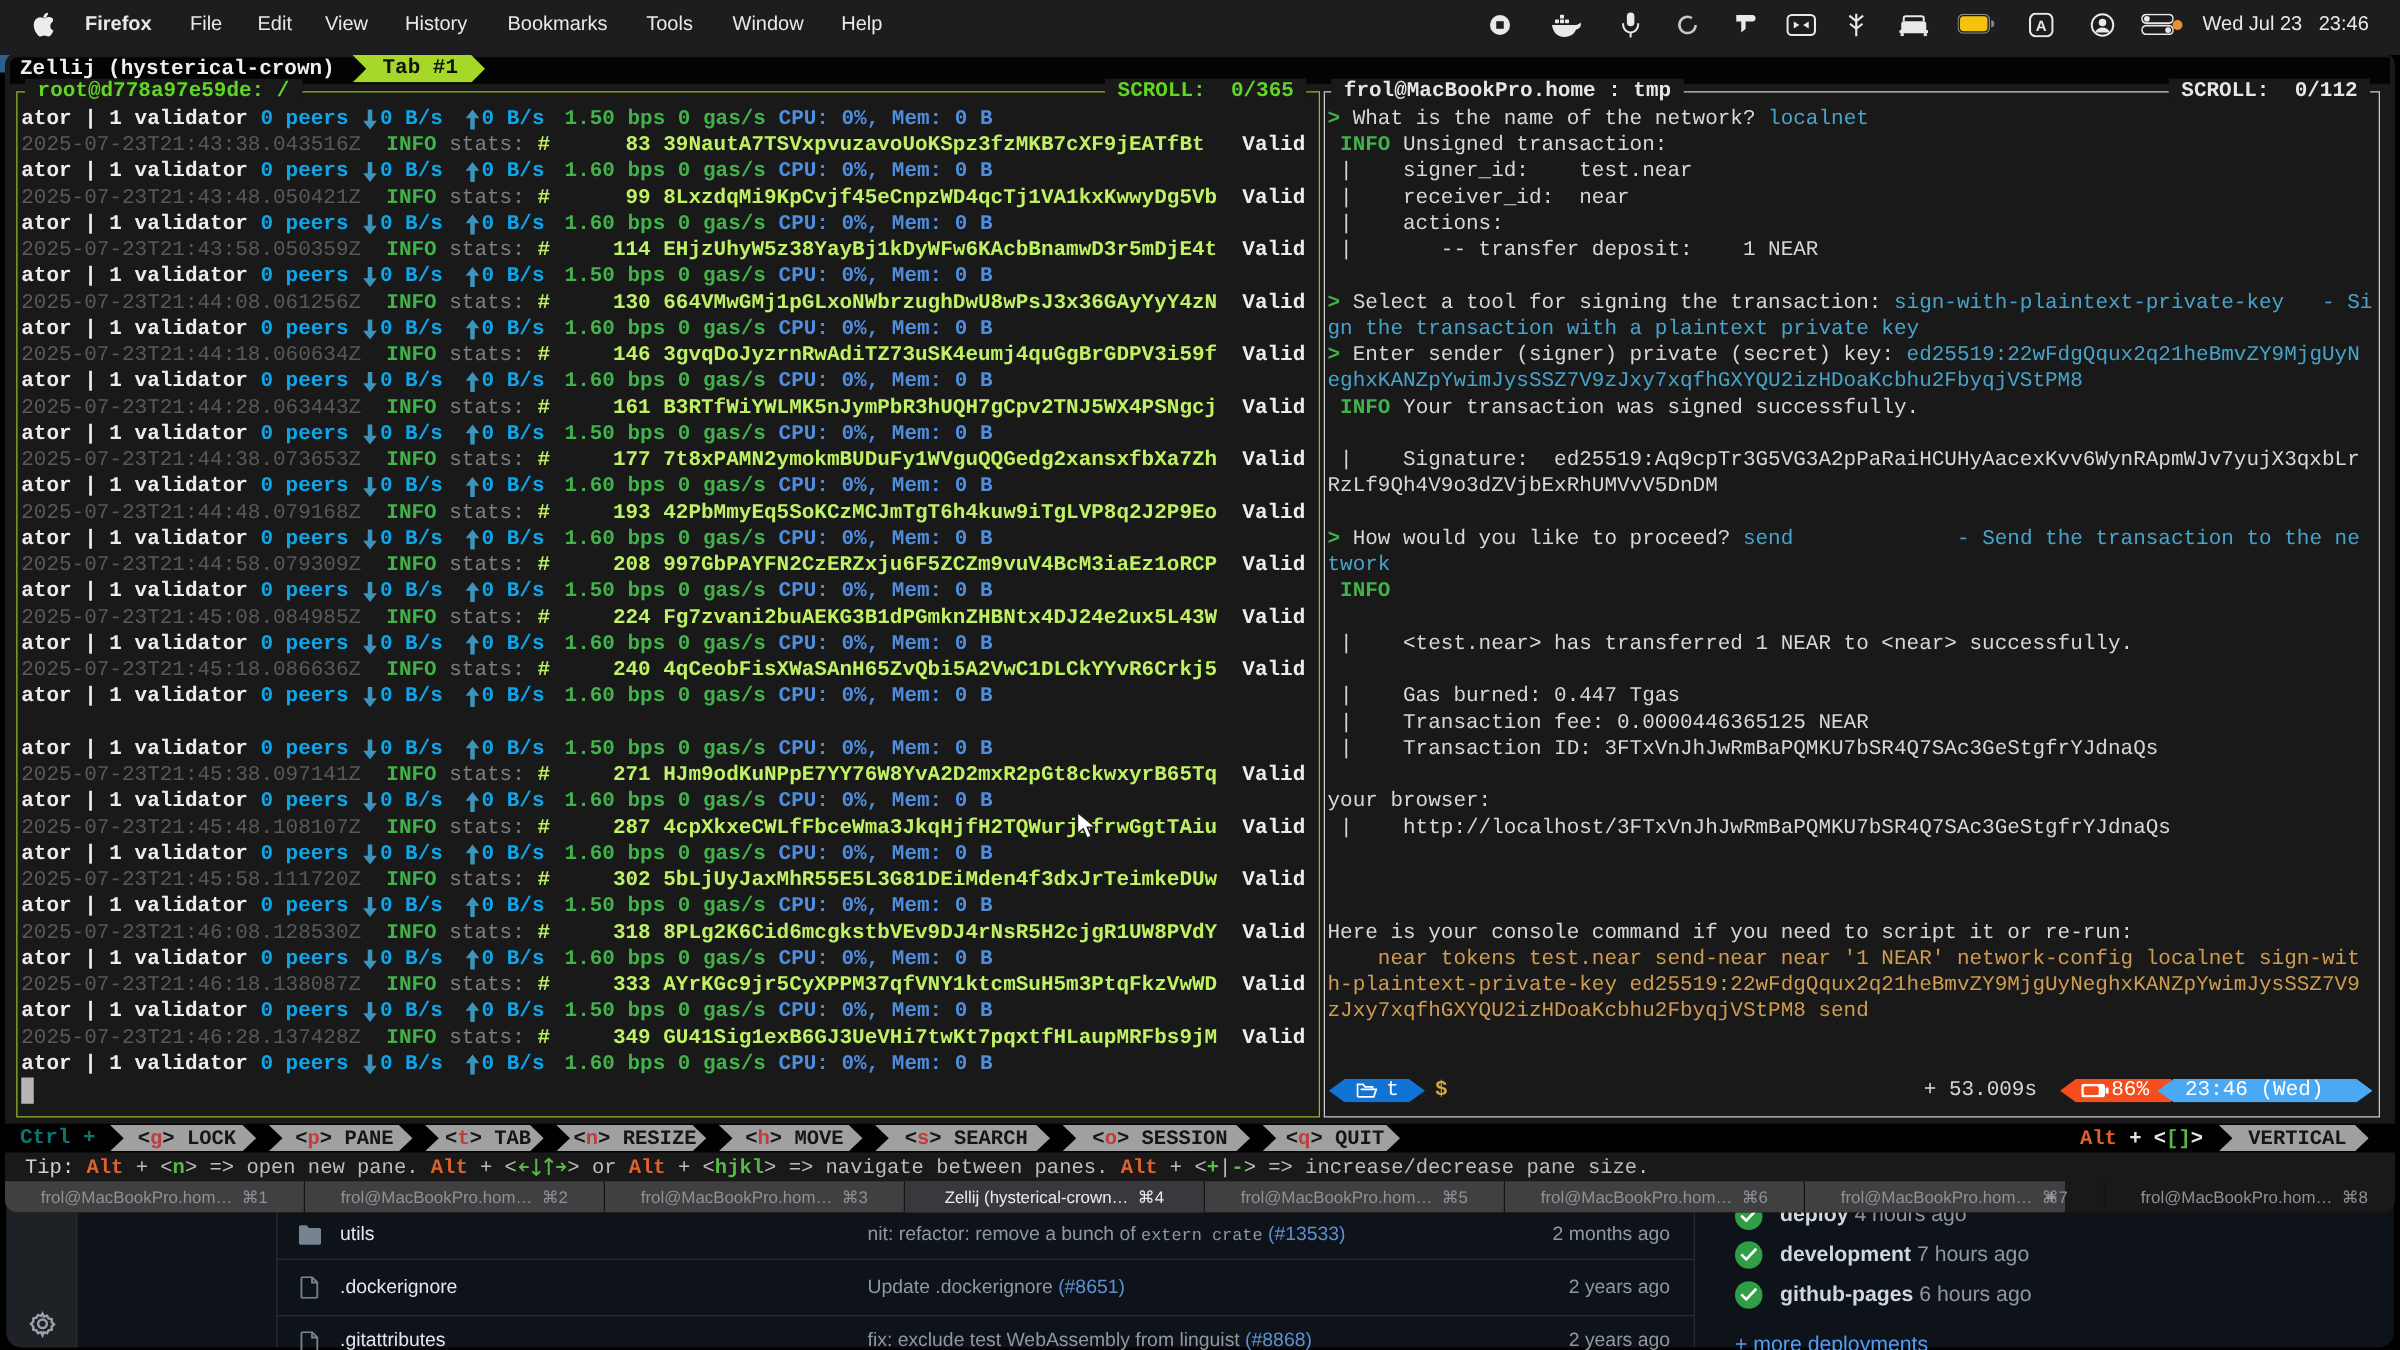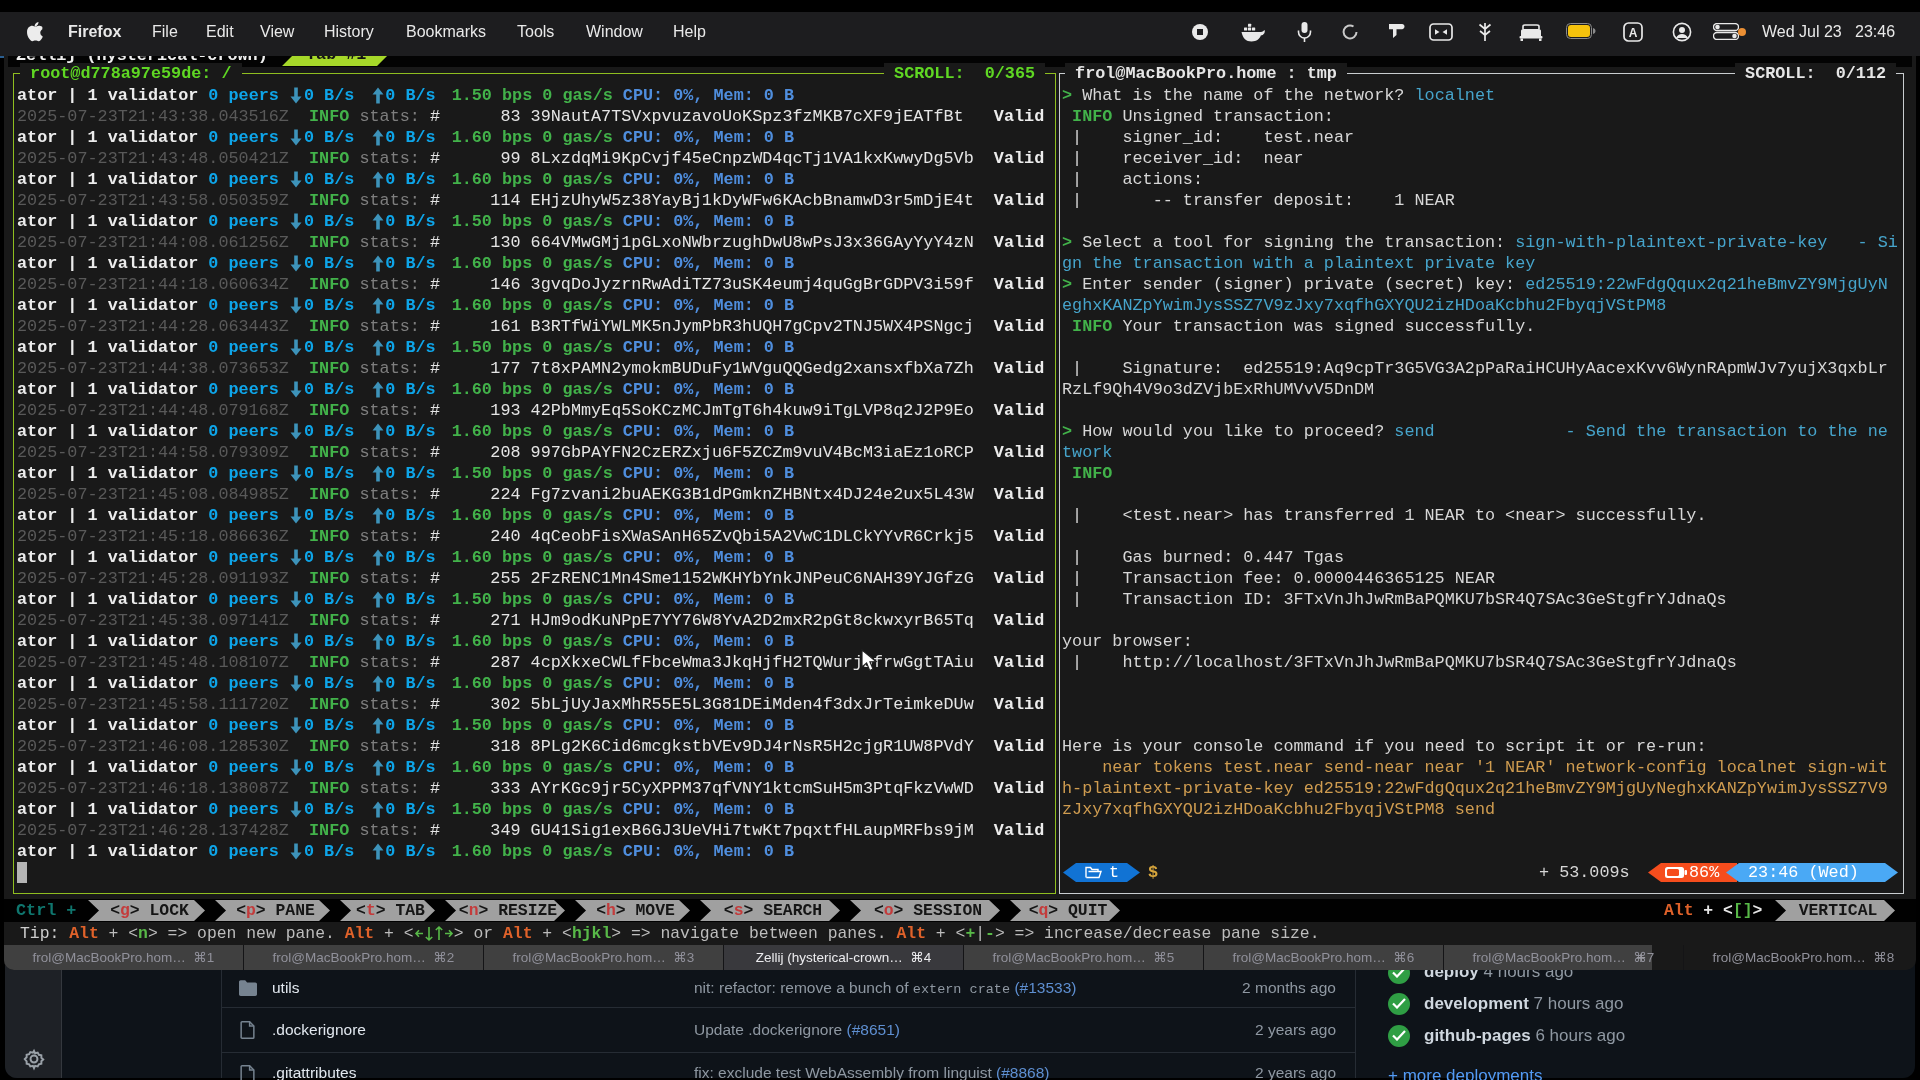--- a/index.html
+++ b/index.html
@@ -6,32 +6,32 @@
 .mono { font-family:"Liberation Mono",monospace; }
 .ln { position:absolute; font:16.8px/21px "Liberation Mono",monospace; white-space:pre; letter-spacing:0; }
 .w  { color:#ececec; font-weight:700; }
 .rw { color:#d7d7d7; }
 .gy { color:#595959; }
 .gy2{ color:#7e7e7e; }
 .gn { color:#42b24a; font-weight:700; }
 .tl { color:#0ea5e9; font-weight:700; }
 .tr { color:#46a4cb; }
 .bl { color:#4f8ede; font-weight:700; }
-.am { color:#e5e5e5; font-weight:400; }
+.am { color:#bef264; font-weight:700; }
 .am2{ color:#cf9c50; }
 .arr{ width:14px; height:21px; vertical-align:top; }
 .ab { display:inline-block; width:15px; height:21px; overflow:visible; }
 .ab2{ display:inline-block; width:31px; height:21px; text-align:right; }
 .gp { display:inline-block; width:16px; }
 
 #ffwin { position:absolute; left:5px; top:860px; width:1910px; height:218px;
   background:#0e1319; border-radius:0 0 12px 12px; }
 #term { position:absolute; left:4px; top:42px; width:1912px; height:928px;
   background:#191919; border-radius:10px; overflow:hidden; }
-#menubar { position:absolute; left:0; top:12px; width:1920px; height:44px; background:#1d1d1f;
+#menubar { position:absolute; left:0; top:0; width:1920px; height:44px; background:#1d1d1f;
   color:#ececec; }
 .mi { position:absolute; top:0; height:40px; line-height:40px; font-size:16px; color:#e9e9e9; }
 #ztab { position:absolute; left:4px; top:4px; width:1904px; height:21px; background:#030303; border-radius:6px 0 0 0; }
 .pane { position:absolute; border:1.5px solid; }
 .ptitle { position:absolute; font:700 16.8px/21px "Liberation Mono",monospace; white-space:pre;
   background:#191919; }
 #statusrow { position:absolute; left:0; top:857px; width:1912px; height:23px; background:#010101; }
 .rib { position:absolute; top:1px; height:21px; background:#a0a0a0; color:#151515;
   font:700 16.4px/21px "Liberation Mono",monospace; text-align:center;
   clip-path:polygon(0 0, calc(100% - 11px) 0, 100% 50%, calc(100% - 11px) 100%, 0 100%, 11px 50%); }
@@ -252,21 +252,20 @@
           <path d="M5.2 2.5h3.6v9h3.7L7 18.5l-5.5-7h3.7z" fill="#3d93ba"></path>
         </svg></span><span class="tl">0 B/s</span><span class="ab2"><svg class="arr" viewBox="0 0 14 21">
           <path d="M5.2 18.5h3.6v-9h3.7L7 2.5l-5.5 7h3.7z" fill="#3d93ba"></path>
         </svg></span><span class="tl">0 B/s</span><span class="gp"></span><span class="gn">1.60 bps 0 gas/s</span><span class="bl"> CPU: 0%, Mem: 0 B</span></div>
 <div class="ln" style="left:17px;top:526px"><span class="gy">2025-07-23T21:45:18.086636Z</span><span class="gn">  INFO</span><span class="gy2"> stats:</span><span class="am"> #     240 4qCeobFisXWaSAnH65ZvQbi5A2VwC1DLCkYYvR6Crkj5</span><span class="w">  Valid</span></div>
 <div class="ln" style="left:17px;top:547px"><span class="w">ator | 1 validator </span><span class="tl">0 peers </span><span class="ab"><svg class="arr" viewBox="0 0 14 21">
           <path d="M5.2 2.5h3.6v9h3.7L7 18.5l-5.5-7h3.7z" fill="#3d93ba"></path>
         </svg></span><span class="tl">0 B/s</span><span class="ab2"><svg class="arr" viewBox="0 0 14 21">
           <path d="M5.2 18.5h3.6v-9h3.7L7 2.5l-5.5 7h3.7z" fill="#3d93ba"></path>
         </svg></span><span class="tl">0 B/s</span><span class="gp"></span><span class="gn">1.60 bps 0 gas/s</span><span class="bl"> CPU: 0%, Mem: 0 B</span></div>
-<div class="ln" style="left:17px;top:568px"><span class="gy">2025-07-23T21:45:28.091193Z</span><span class="gn">  INFO</span><span class="gy2"> stats:</span><span class="am"> #     255 2FzRENC1Mn4Sme1152WKHYbYnkJNPeuC6NAH39YJGfzG</span><span class="w">  Valid</span></div>
 <div class="ln" style="left:17px;top:589px"><span class="w">ator | 1 validator </span><span class="tl">0 peers </span><span class="ab"><svg class="arr" viewBox="0 0 14 21">
           <path d="M5.2 2.5h3.6v9h3.7L7 18.5l-5.5-7h3.7z" fill="#3d93ba"></path>
         </svg></span><span class="tl">0 B/s</span><span class="ab2"><svg class="arr" viewBox="0 0 14 21">
           <path d="M5.2 18.5h3.6v-9h3.7L7 2.5l-5.5 7h3.7z" fill="#3d93ba"></path>
         </svg></span><span class="tl">0 B/s</span><span class="gp"></span><span class="gn">1.50 bps 0 gas/s</span><span class="bl"> CPU: 0%, Mem: 0 B</span></div>
 <div class="ln" style="left:17px;top:610px"><span class="gy">2025-07-23T21:45:38.097141Z</span><span class="gn">  INFO</span><span class="gy2"> stats:</span><span class="am"> #     271 HJm9odKuNPpE7YY76W8YvA2D2mxR2pGt8ckwxyrB65Tq</span><span class="w">  Valid</span></div>
 <div class="ln" style="left:17px;top:631px"><span class="w">ator | 1 validator </span><span class="tl">0 peers </span><span class="ab"><svg class="arr" viewBox="0 0 14 21">
           <path d="M5.2 2.5h3.6v9h3.7L7 18.5l-5.5-7h3.7z" fill="#3d93ba"></path>
         </svg></span><span class="tl">0 B/s</span><span class="ab2"><svg class="arr" viewBox="0 0 14 21">
           <path d="M5.2 18.5h3.6v-9h3.7L7 2.5l-5.5 7h3.7z" fill="#3d93ba"></path>

